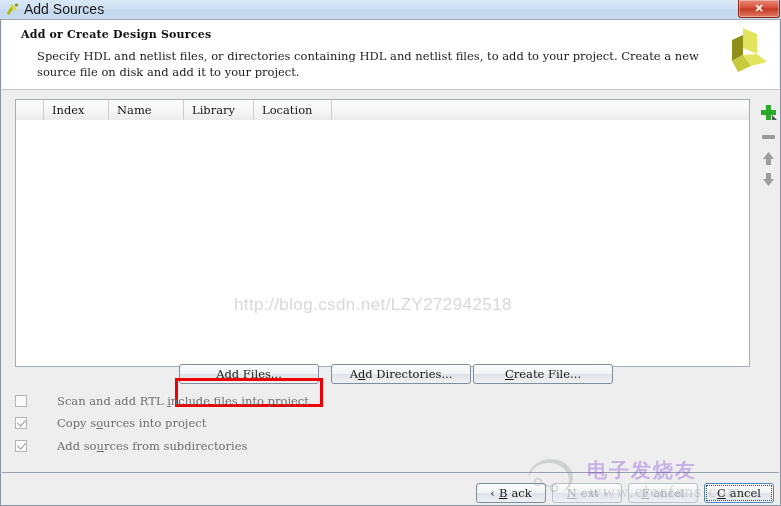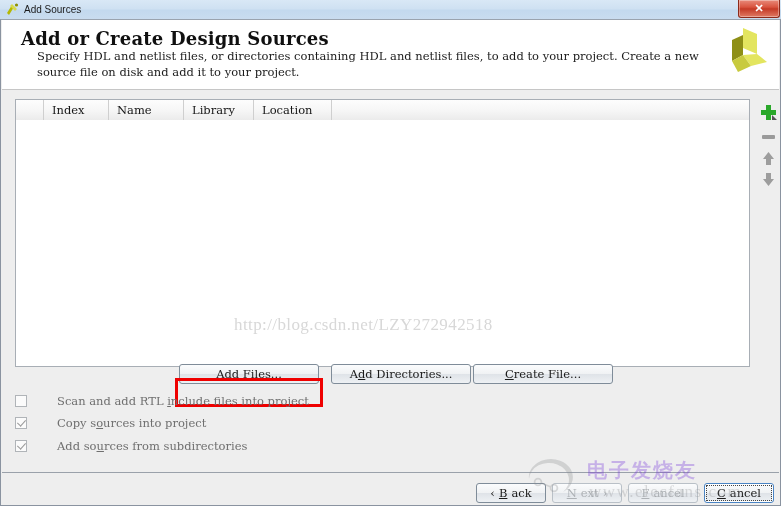--- a/index.html
+++ b/index.html
@@ -66,21 +66,21 @@
     background: linear-gradient(to bottom, #d9e8f6 0%, #cfe1f2 45%, #c3d9ee 55%, #c9dcef 100%);
   }
   #titlebar-icon {
     position: absolute;
     left: 5px; top: 2px;
     width: 15px; height: 15px;
   }
   #title-text {
     position: absolute;
     left: 24px; top: 1px;
-    font-size: 10px;
+    font-size: 14px;
     color: #1b1b1b;
     line-height: 17px;
     white-space: nowrap;
   }
   #close-button {
     position: absolute;
     right: 1px; top: 0px;
     width: 40px; height: 17px;
     background: linear-gradient(to bottom,#e88a7a 0%, #d9543f 42%, #c43a26 52%, #e07a63 100%);
     border: 1px solid #8c2a1a;
@@ -113,21 +113,21 @@
     left: 1px; top: 0px;
     width: 777px; height: 70px;
     background: #ffffff;
     border-bottom: 1px solid #c6c6c6;
     box-sizing: border-box;
   }
   #header-title {
     position: absolute;
     left: 19px; top: 8px;
     font-family: "DejaVu Serif", serif;
-    font-size: 18px;
+    font-size: 11px;
     font-weight: bold;
     color: #101010;
     letter-spacing: .2px;
     white-space: nowrap;
   }
   #header-desc {
     position: absolute;
     left: 35px; top: 28px;
     width: 690px;
     font-family: "DejaVu Serif", serif;
@@ -174,27 +174,26 @@
   .th.spacer { padding-left: 0; }
   #table-body {
     position: absolute;
     left: 0; top: 20px;
     width: 733px; height: 246px;
     background: #ffffff;
   }
   #watermark-url {
     position: absolute;
     left: 218px; top: 175px;
-    font-family: Liberation Serif, serif;
+    font-family: Liberation Sans, sans-serif;
     font-size: 17px;
     color: #d8d8d8;
     white-space: nowrap;
     letter-spacing: .4px;
     user-select: none;
-    margin-top: 20px;
   }
 
   
   #side-toolbar {
     position: absolute;
     left: 754px; top: 79px;
     width: 26px; height: 268px;
   }
   .tool-btn {
     position: absolute;

